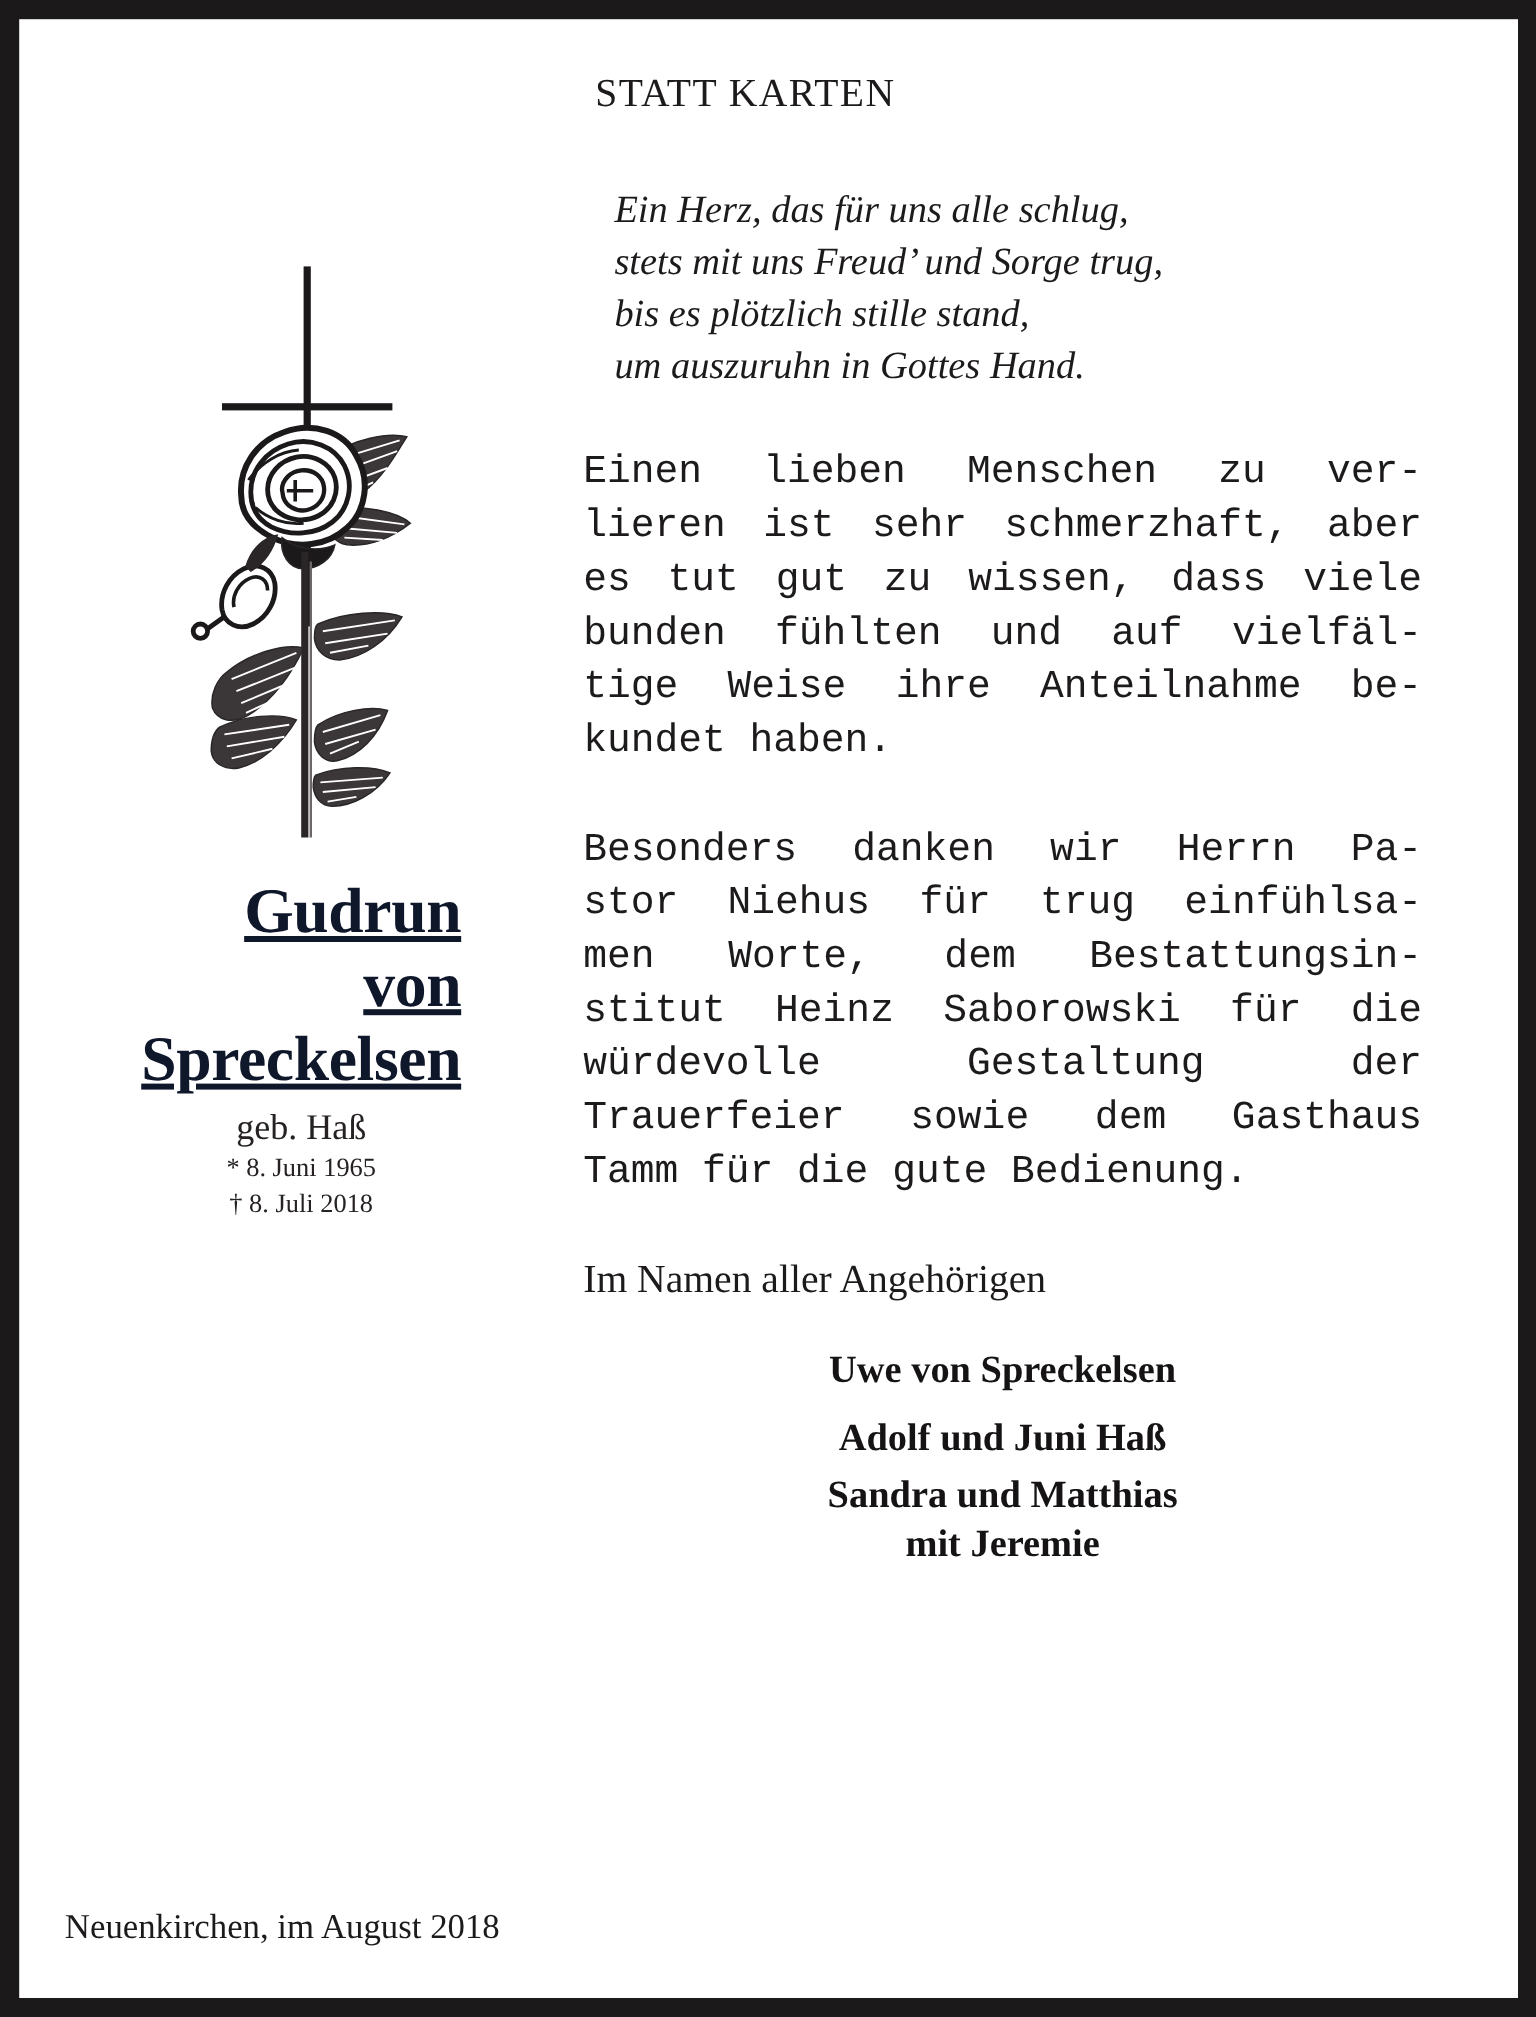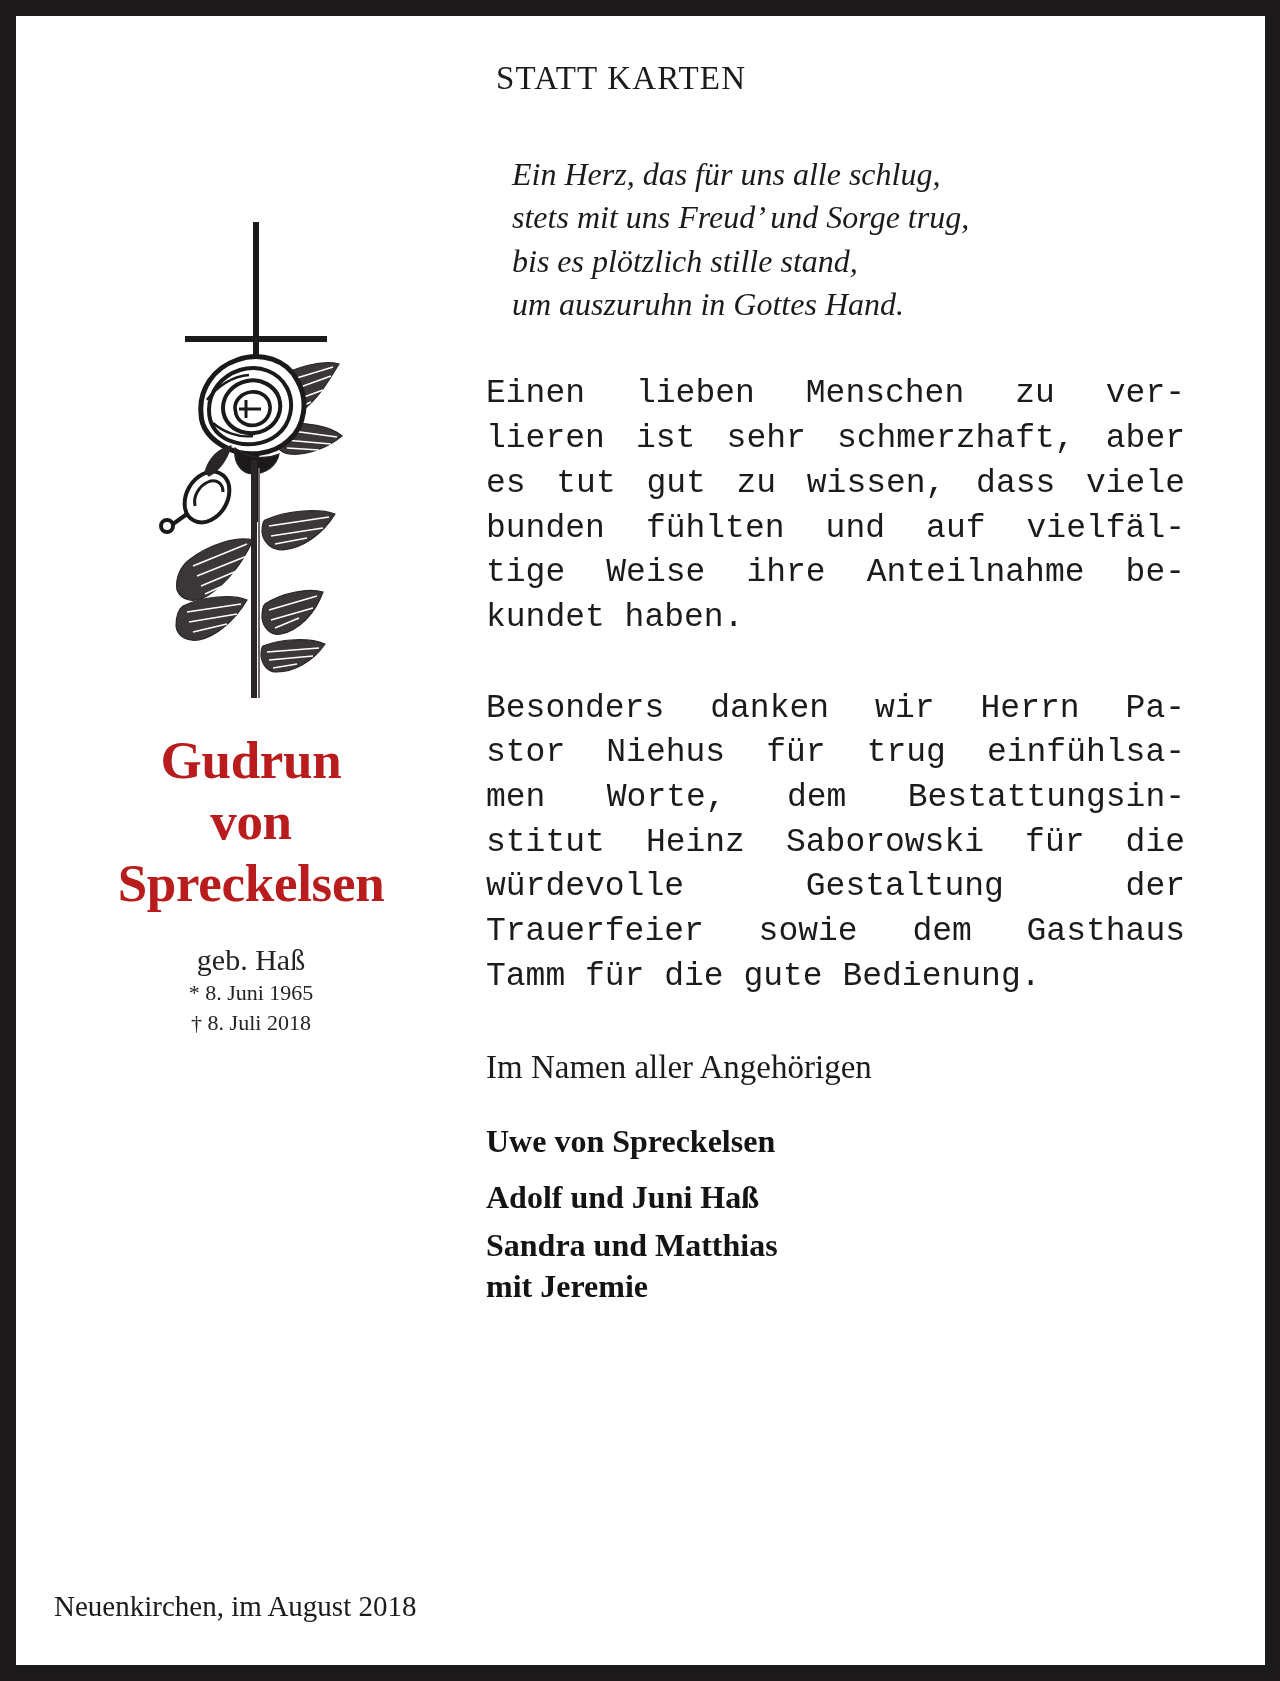--- a/index.html
+++ b/index.html
@@ -54,31 +54,32 @@
   #emblem {
     width: 230px;
     height: 500px;
     position: relative;
     margin-left: 14px;
   }
   #emblem svg { display: block; }
 
   #deceased-name {
     margin-top: 22px;
-    text-align: center;
+    text-align: right;
     font-weight: bold;
     font-size: 53px;
     line-height: 1.16;
     letter-spacing: -0.3px;
-    color: #b91c1c;
+    color: #0f172a;
+    text-decoration: underline;
   }
   #deceased-name .nm-line { display: block; white-space: nowrap; }
 
   #nee-name {
-    margin-top: 28px;
+    margin-top: 8px;
     text-align: center;
     font-size: 30px;
     line-height: 1.2;
     color: #262224;
   }
   #life-dates {
     text-align: center;
     font-size: 22px;
     line-height: 1.34;
     color: #262224;
@@ -137,20 +138,21 @@
     color: #1d1a1b;
     margin-bottom: 26px;
     white-space: nowrap;
   }
 
   #signatories {
     font-weight: bold;
     font-size: 32px;
     line-height: 1.72;
     color: #161314;
+    text-align: center;
   }
   #signatories .sig { display: block; white-space: nowrap; }
   #signatories .sig.tight { line-height: 1.3; }
 
   
   #place-date {
     font-size: 29px;
     color: #1d1a1b;
     padding-left: 38px;
     padding-bottom: 42px;

